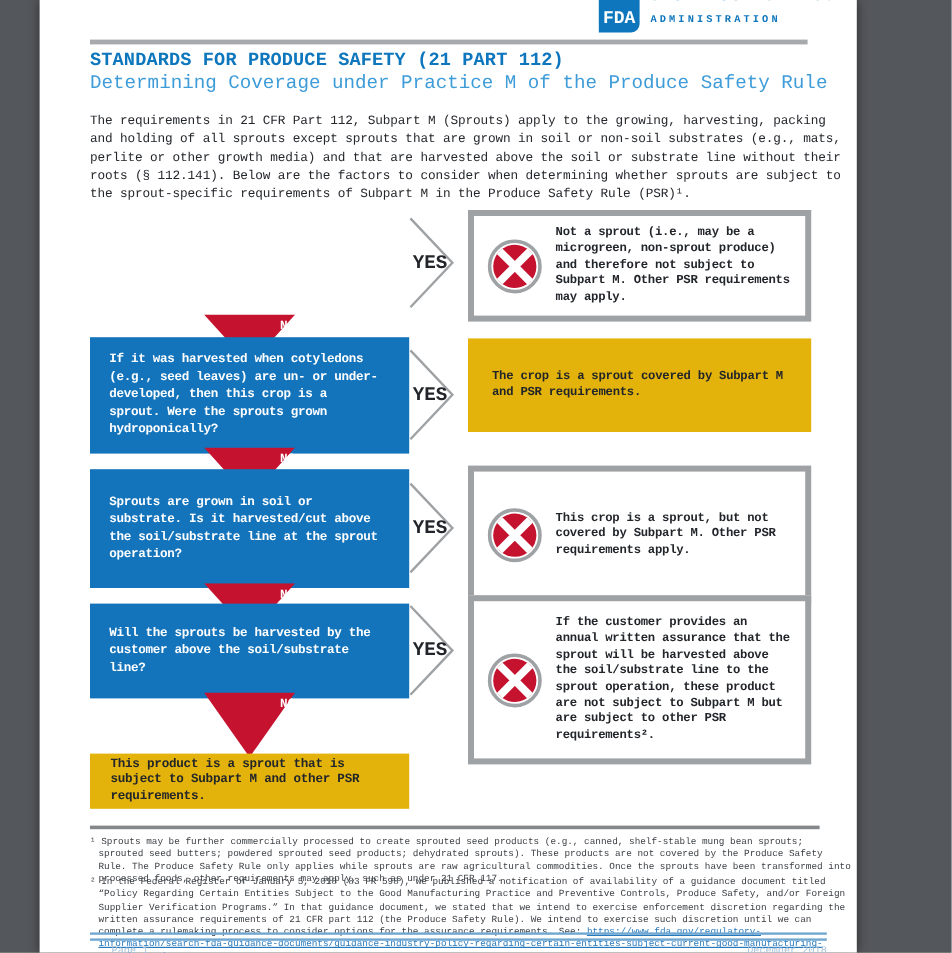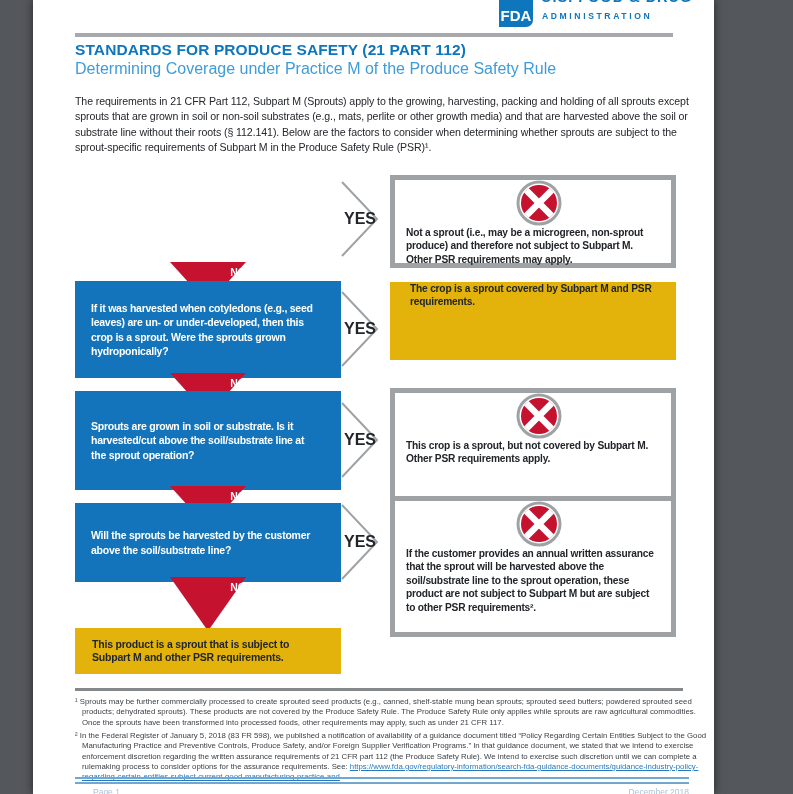--- a/index.html
+++ b/index.html
@@ -1,17 +1,17 @@
 <!DOCTYPE html>
 <html><head>
 <meta charset="utf-8">
 <style>
   html,body{margin:0;padding:0;}
   #screen{position:relative;width:793px;height:794px;background:#54575B;overflow:hidden;
-          font-family:Liberation Sans, sans-serif;}
+          font-family:Liberation Mono, monospace;}
   .page{position:absolute;left:33px;top:0;width:681px;height:794px;background:#FFFFFF;
         box-shadow:0 0 9px rgba(0,0,0,.55);}
   
   .fda-square{position:absolute;left:466px;top:-14px;width:34px;height:41px;background:#0E76BC;
               border-radius:0 0 7px 0;color:#fff;font-weight:bold;font-size:15px;
               display:flex;align-items:flex-end;justify-content:center;padding-bottom:3px;box-sizing:border-box;}
   .logo-line1{position:absolute;left:508px;top:-11px;font-size:14.5px;font-weight:bold;color:#0E76BC;
               letter-spacing:1px;white-space:nowrap;}
   .logo-line2{position:absolute;left:509px;top:11px;font-size:8.6px;font-weight:bold;color:#0E76BC;
               letter-spacing:2.6px;white-space:nowrap;}
@@ -28,21 +28,21 @@
   .q1{top:172px;height:94px;} .q2{top:281px;height:97px;} .q3{top:391px;height:99px;} .q4{top:503px;height:79px;}
   .yes-arrow{position:absolute;left:308px;width:40px;height:76px;}
   .yes-arrow svg{position:absolute;left:0;top:0;}
   .yes-arrow span{position:absolute;left:3px;top:50%;transform:translateY(-50%);
                   font-size:16px;font-weight:bold;color:#22252A;}
   .ya1{top:181px;} .ya2{top:291px;} .ya3{top:402px;} .ya4{top:504px;}
   .no-arrow{position:absolute;left:137px;width:76px;}
   .no-arrow span{position:absolute;left:0;top:4px;width:100%;text-align:right;
                  font-size:10.5px;font-weight:bold;color:#fff;}
   .na1{top:262px;height:42px;} .na2{top:373px;height:42px;} .na3{top:486px;height:42px;} .na4{top:577px;height:54px;}
-  .rbox{position:absolute;left:357px;width:286px;box-sizing:border-box;display:flex;align-items:center;flex-direction:column;}
+  .rbox{position:absolute;left:357px;width:286px;box-sizing:border-box;display:flex;align-items:center;}
   .bordered{background:#fff;border:5px solid #9EA2A5;}
   .yellow{background:#E3B30B;padding:0 22px 0 20px;}
   .rtext{font-weight:bold;font-size:10.2px;line-height:13.4px;color:#22252A;letter-spacing:-0.2px;}
   .bordered .rtext{margin-left:11px;margin-right:10px;}
   .xicon{flex:0 0 46px;margin-left:11px;height:46px;}
   .rb1{top:175px;height:93px;} .rb2{top:282px;height:78px;} .rb3{top:388px;height:116px;} .rb4{top:496px;height:141px;}
   .final-box{position:absolute;left:42px;top:628px;width:266px;height:46px;background:#E3B30B;
              display:flex;align-items:center;padding:0 20px 0 17px;box-sizing:border-box;}
   .final-box .rtext{font-size:10.5px;}
   

